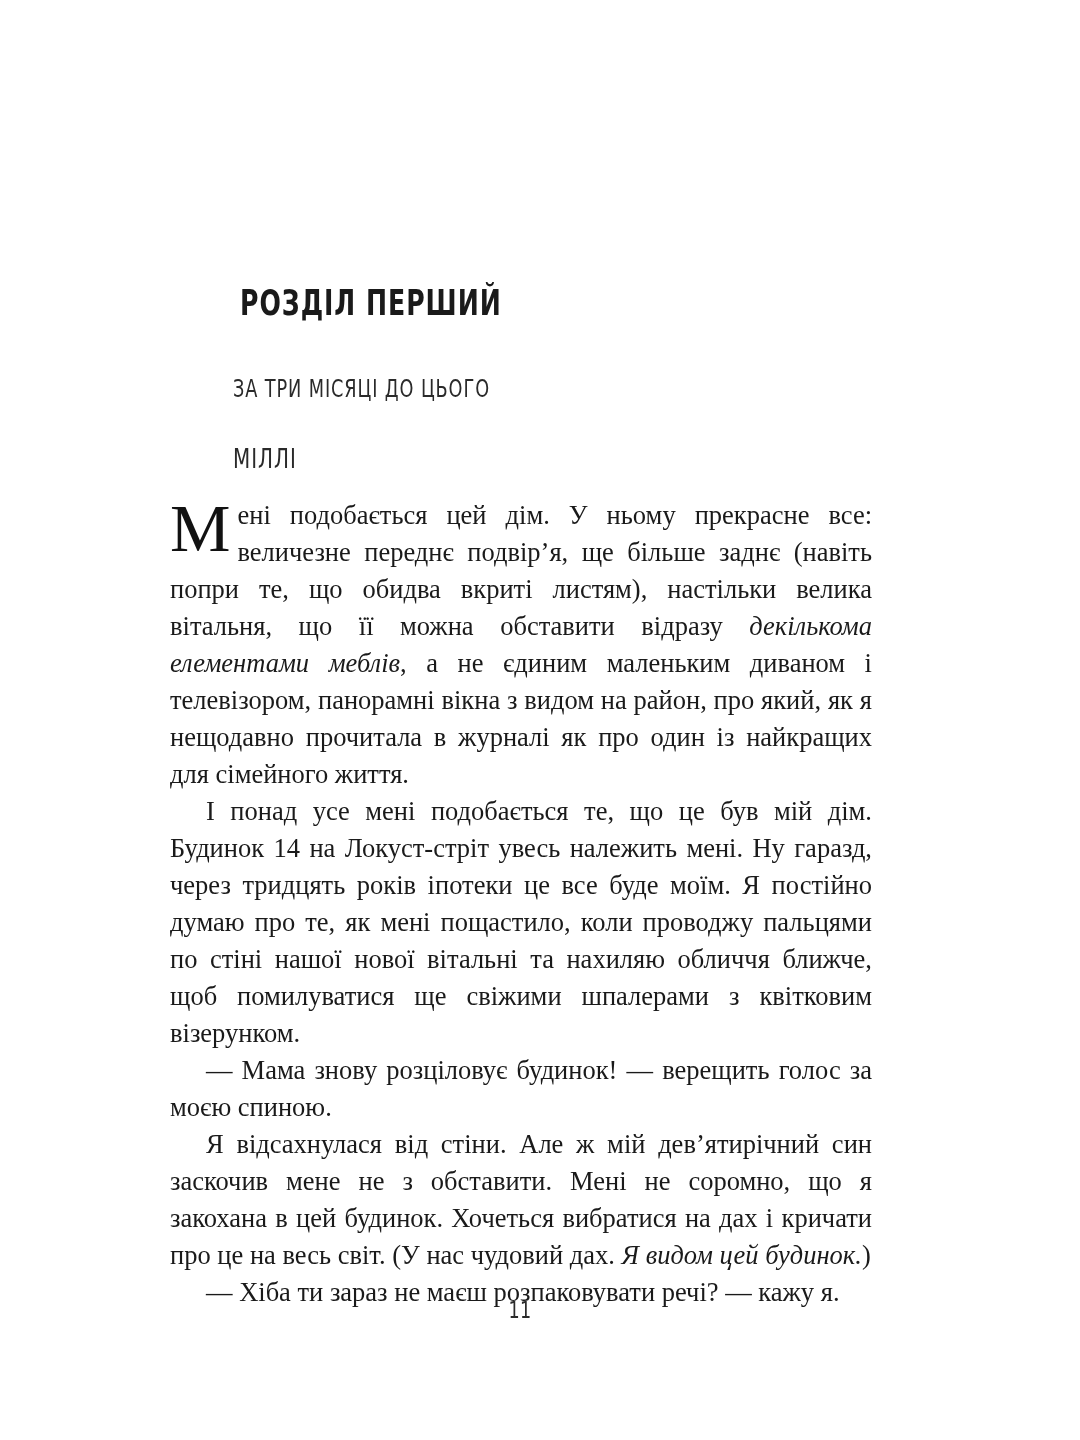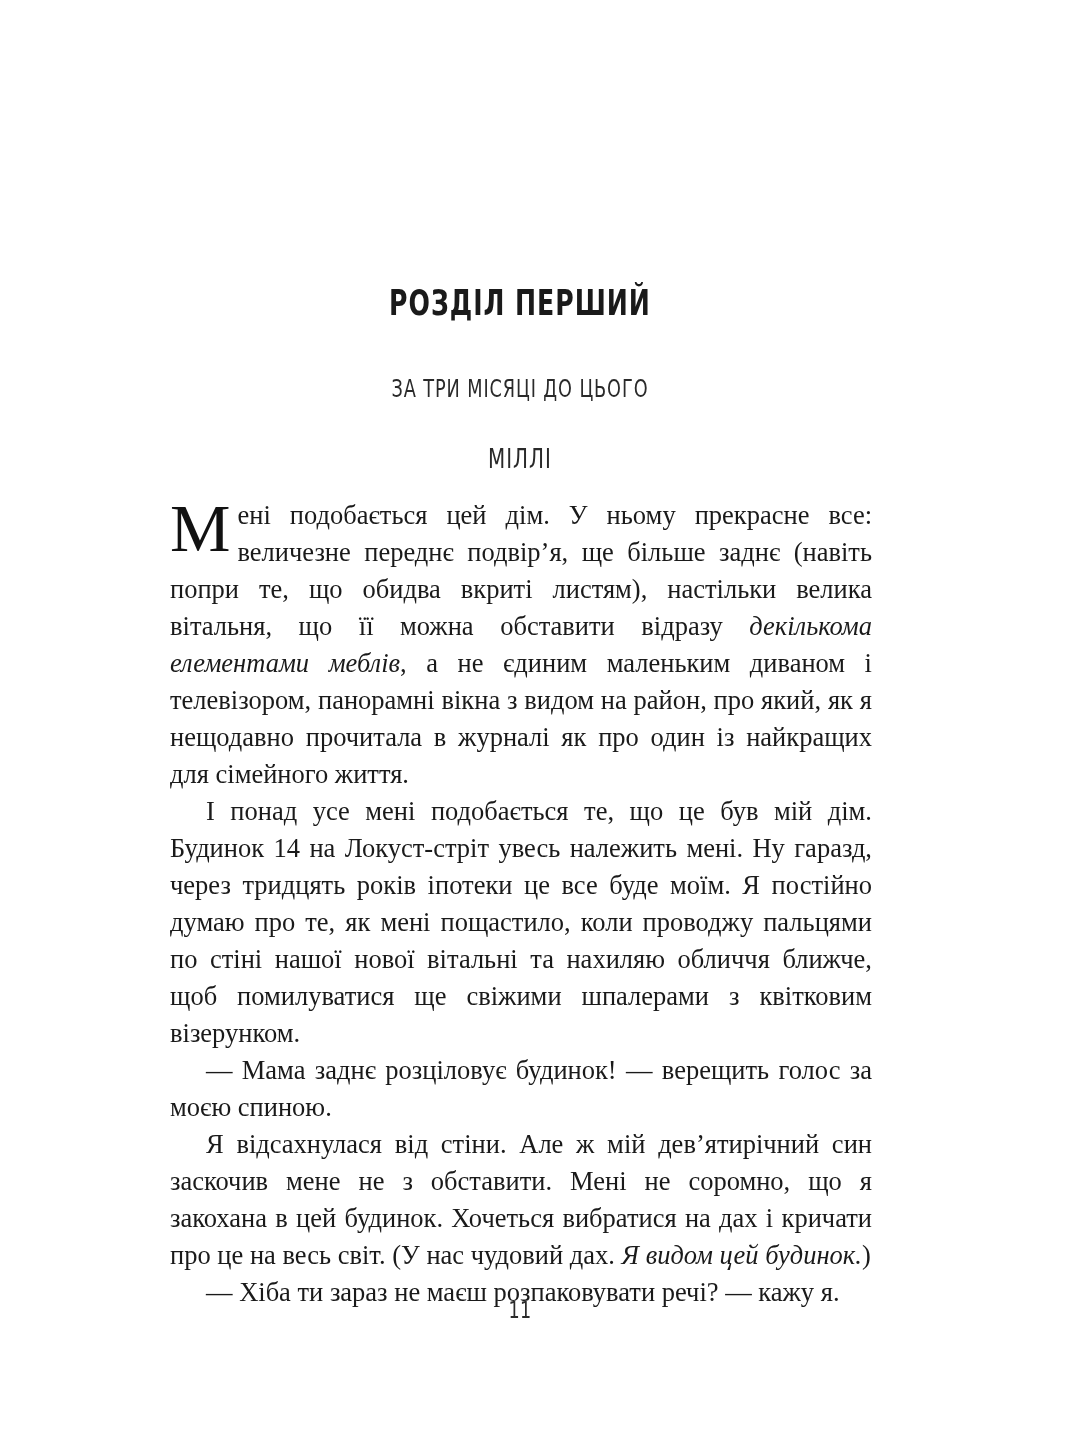--- a/index.html
+++ b/index.html
@@ -16,21 +16,21 @@
     overflow: hidden;
     box-sizing: border-box;
   }
 
   
   .heading-block {
     position: absolute;
     left: 170px;
     top: 286px;
     width: 700px;
-    text-align: center;
+    text-align: left;
   }
   .chapter-title {
     font-family: "Liberation Sans Narrow", "DejaVu Sans Condensed", "Liberation Sans", sans-serif;
     font-weight: 700;
     font-size: 35px;
     letter-spacing: 1.2px;
     color: #1a1a1a;
     line-height: 1;
     transform: scaleX(0.80);
     transform-origin: center top;
@@ -120,20 +120,20 @@
 
   <div class="heading-block">
     <h1 class="chapter-title">РОЗДІЛ ПЕРШИЙ</h1>
     <h2 class="chapter-subtitle">ЗА ТРИ МІСЯЦІ ДО ЦЬОГО</h2>
     <h3 class="narrator-name">МІЛЛІ</h3>
   </div>
 
   <div class="body-col">
       <p class="para first"><span class="dropcap">М</span><span>ені подобається цей дім. </span><span>У ньому прекрасне все: величезне переднє подвір’я, ще більше заднє (навіть попри те, що обидва вкриті листям), настільки велика вітальня, що її можна обставити відразу </span><em>декількома елементами меблів</em><span>, а не єдиним маленьким диваном і телевізором, панорамні вікна з видом на район, про який, як я нещодавно прочитала в журналі як про один із найкращих для сімейного життя.</span></p>
       <p class="para"><span>І понад усе мені подобається те, що це був мій дім. Будинок 14 на Локуст-стріт увесь належить мені. Ну гаразд, через тридцять років іпотеки це все буде моїм. Я постійно думаю про те, як мені пощастило, коли проводжу пальцями по стіні нашої нової вітальні та нахиляю обличчя ближче, щоб помилуватися ще свіжими шпалерами з квітковим візерунком.</span></p>
-      <p class="para"><span>— Мама заднє розціловує будинок! — верещить голос за моєю спиною.</span></p>
+      <p class="para"><span>— Мама знову розціловує будинок! — верещить голос за моєю спиною.</span></p>
       <p class="para"><span>Я відсахнулася від стіни. Але ж мій дев’ятирічний син заскочив мене не з обставити. Мені не соромно, що я закохана в цей будинок. Хочеться вибратися на дах і кричати про це на весь світ. (У нас чудовий дах. </span><em>Я видом цей будинок.</em><span>)</span></p>
       <p class="para"><span>— Хіба ти зараз не маєш розпаковувати речі? — кажу я.</span></p>
     </div>
 
   <div class="folio">11</div>
 
 </div>
 
 </body></html>

